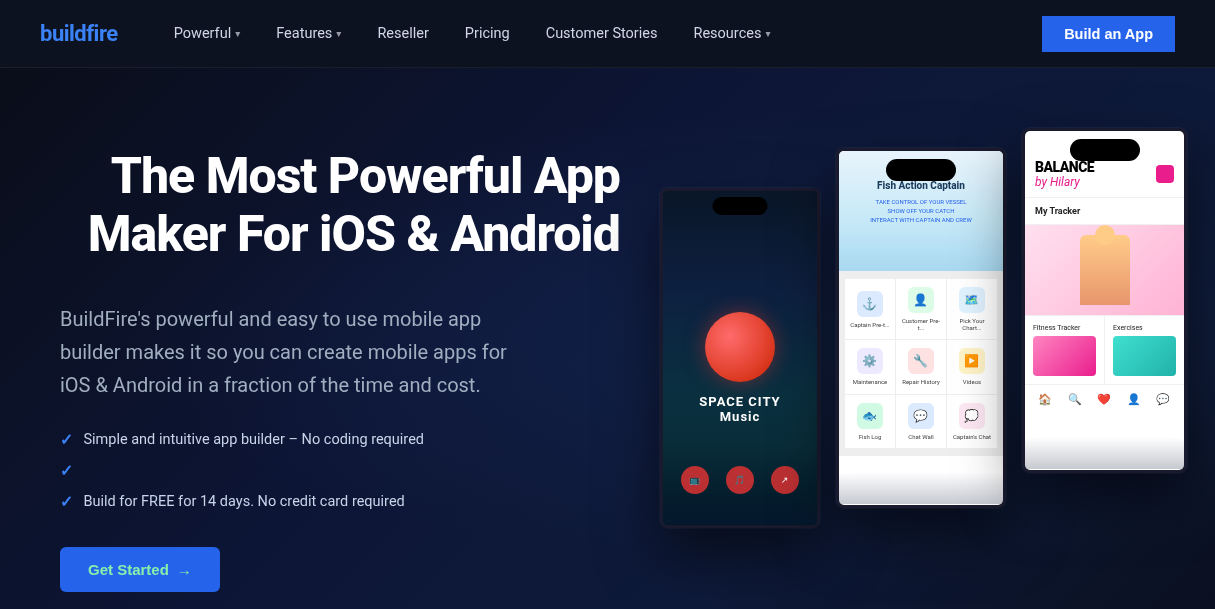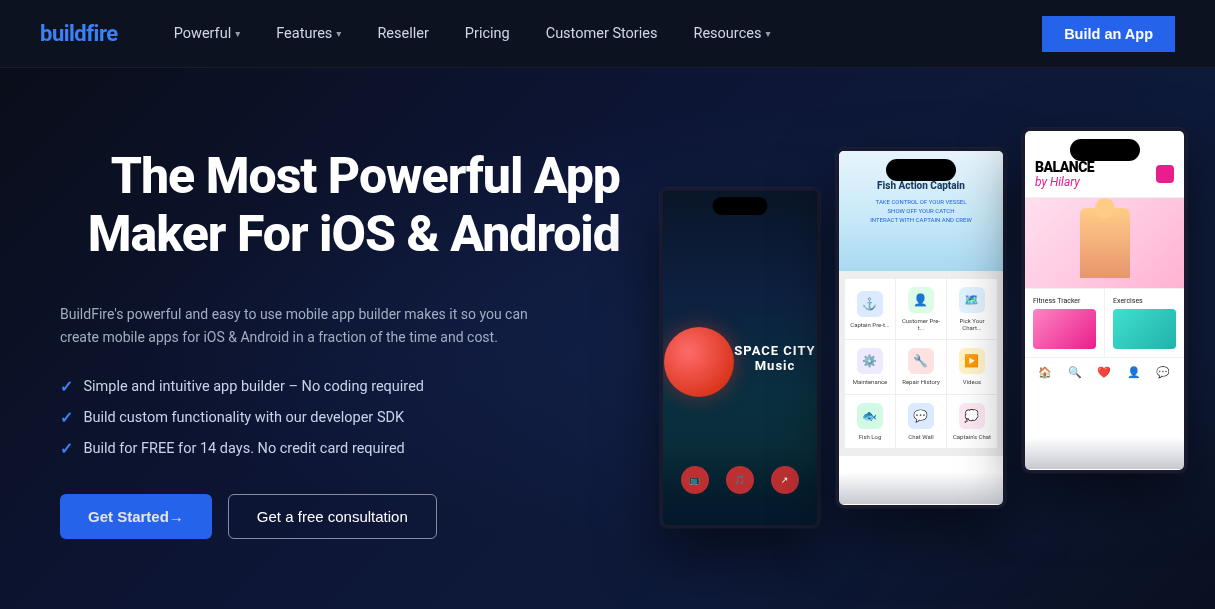--- a/index.html
+++ b/index.html
@@ -104,21 +104,21 @@
       font-size: 50px;
       font-weight: 800;
       line-height: 1.15;
       color: #fff;
       margin-bottom: 40px;
       letter-spacing: -1px;
       text-align: right;
     }
 
     .hero-subtitle {
-      font-size: 14px;
+      font-size: 20px;
       color: #a0aec0;
       line-height: 1.65;
       margin-bottom: 28px;
       max-width: 480px;
     }
 
     .hero-features {
       list-style: none;
       margin-bottom: 36px;
     }
@@ -139,29 +139,30 @@
     }
 
     .hero-buttons {
       display: flex;
       gap: 16px;
       align-items: center;
     }
 
     .btn-primary {
       background: #2563eb;
-      color: #e5e5e5;
+      color: #86efac;
       padding: 14px 28px;
       border-radius: 6px;
       font-size: 15px;
       font-weight: 600;
       cursor: pointer;
       border: none;
       display: flex;
       align-items: center;
+      gap: 8px;
     }
 
     .btn-secondary {
       background: transparent;
       color: #fff;
       padding: 13px 28px;
       border-radius: 6px;
       font-size: 15px;
       font-weight: 500;
       cursor: pointer;
@@ -482,44 +483,42 @@
     <h1 class="hero-title">The Most Powerful App Maker For iOS &amp; Android</h1>
     <p class="hero-subtitle">BuildFire's powerful and easy to use mobile app builder makes it so you can create mobile apps for iOS &amp; Android in a fraction of the time and cost.</p>
 
     <ul class="hero-features">
       <li>
         <span class="check">✓</span>
         <span>Simple and intuitive app builder – No coding required</span>
       </li>
       <li>
         <span class="check">✓</span>
-        <span>Build custom functionality with our developer SDK</span>
       </li>
       <li>
         <span class="check">✓</span>
         <span>Build for FREE for 14 days. No credit card required</span>
       </li>
     </ul>
 
     <div class="hero-buttons">
       <button class="btn-primary">
         <span>Get Started</span>
         <span>→</span>
       </button>
-      <button class="btn-secondary">Get a free consultation</button>
     </div>
   </div>
 
   <div class="phones-container">
 
     <div class="phone-wrapper">
       <div class="phone phone-left">
         <div class="phone-notch phone-notch-small"></div>
         <div class="phone1-screen">
-          <div style="display:flex;flex-direction:row;align-items:center;justify-content:center;height:100%;">
+          <div style="display:flex;flex-direction:column;align-items:center;justify-content:center;height:100%;">
             <div class="space-city-logo"></div>
             <div class="space-city-title">SPACE CITY<br>Music</div>
           </div>
           <div class="phone1-bottom">
             <div class="icon-btn" style="background:rgba(220,50,50,0.85);font-size:9px;">📺</div>
             <div class="icon-btn" style="background:rgba(220,50,50,0.85);font-size:9px;">🎵</div>
             <div class="icon-btn" style="background:rgba(220,50,50,0.85);font-size:9px;">↗</div>
           </div>
         </div>
       </div>
@@ -582,20 +581,21 @@
         <div class="phone-notch"></div>
         <div class="phone3-screen">
           <div class="phone3-header">
             <div>
               <div class="balance-logo-text">BALANCE</div>
               <div class="balance-logo-sub">by Hilary</div>
             </div>
             <div class="pink-dot"></div>
           </div>
           <div class="phone3-content">
+            <div class="tracker-section">My Tracker</div>
             <div class="tracker-image">
               <div style="width:50px;height:70px;background:linear-gradient(180deg,#ffcc88,#e8956d);border-radius:6px 6px 0 0;position:relative;">
                 <div style="width:20px;height:20px;border-radius:50%;background:#ffcc88;position:absolute;top:-10px;left:50%;transform:translateX(-50%);"></div>
               </div>
             </div>
             <div class="bottom-cards">
               <div class="bottom-card">
                 <div class="bottom-card-title">Fitness Tracker</div>
                 <div class="bottom-card-img"></div>
               </div>

